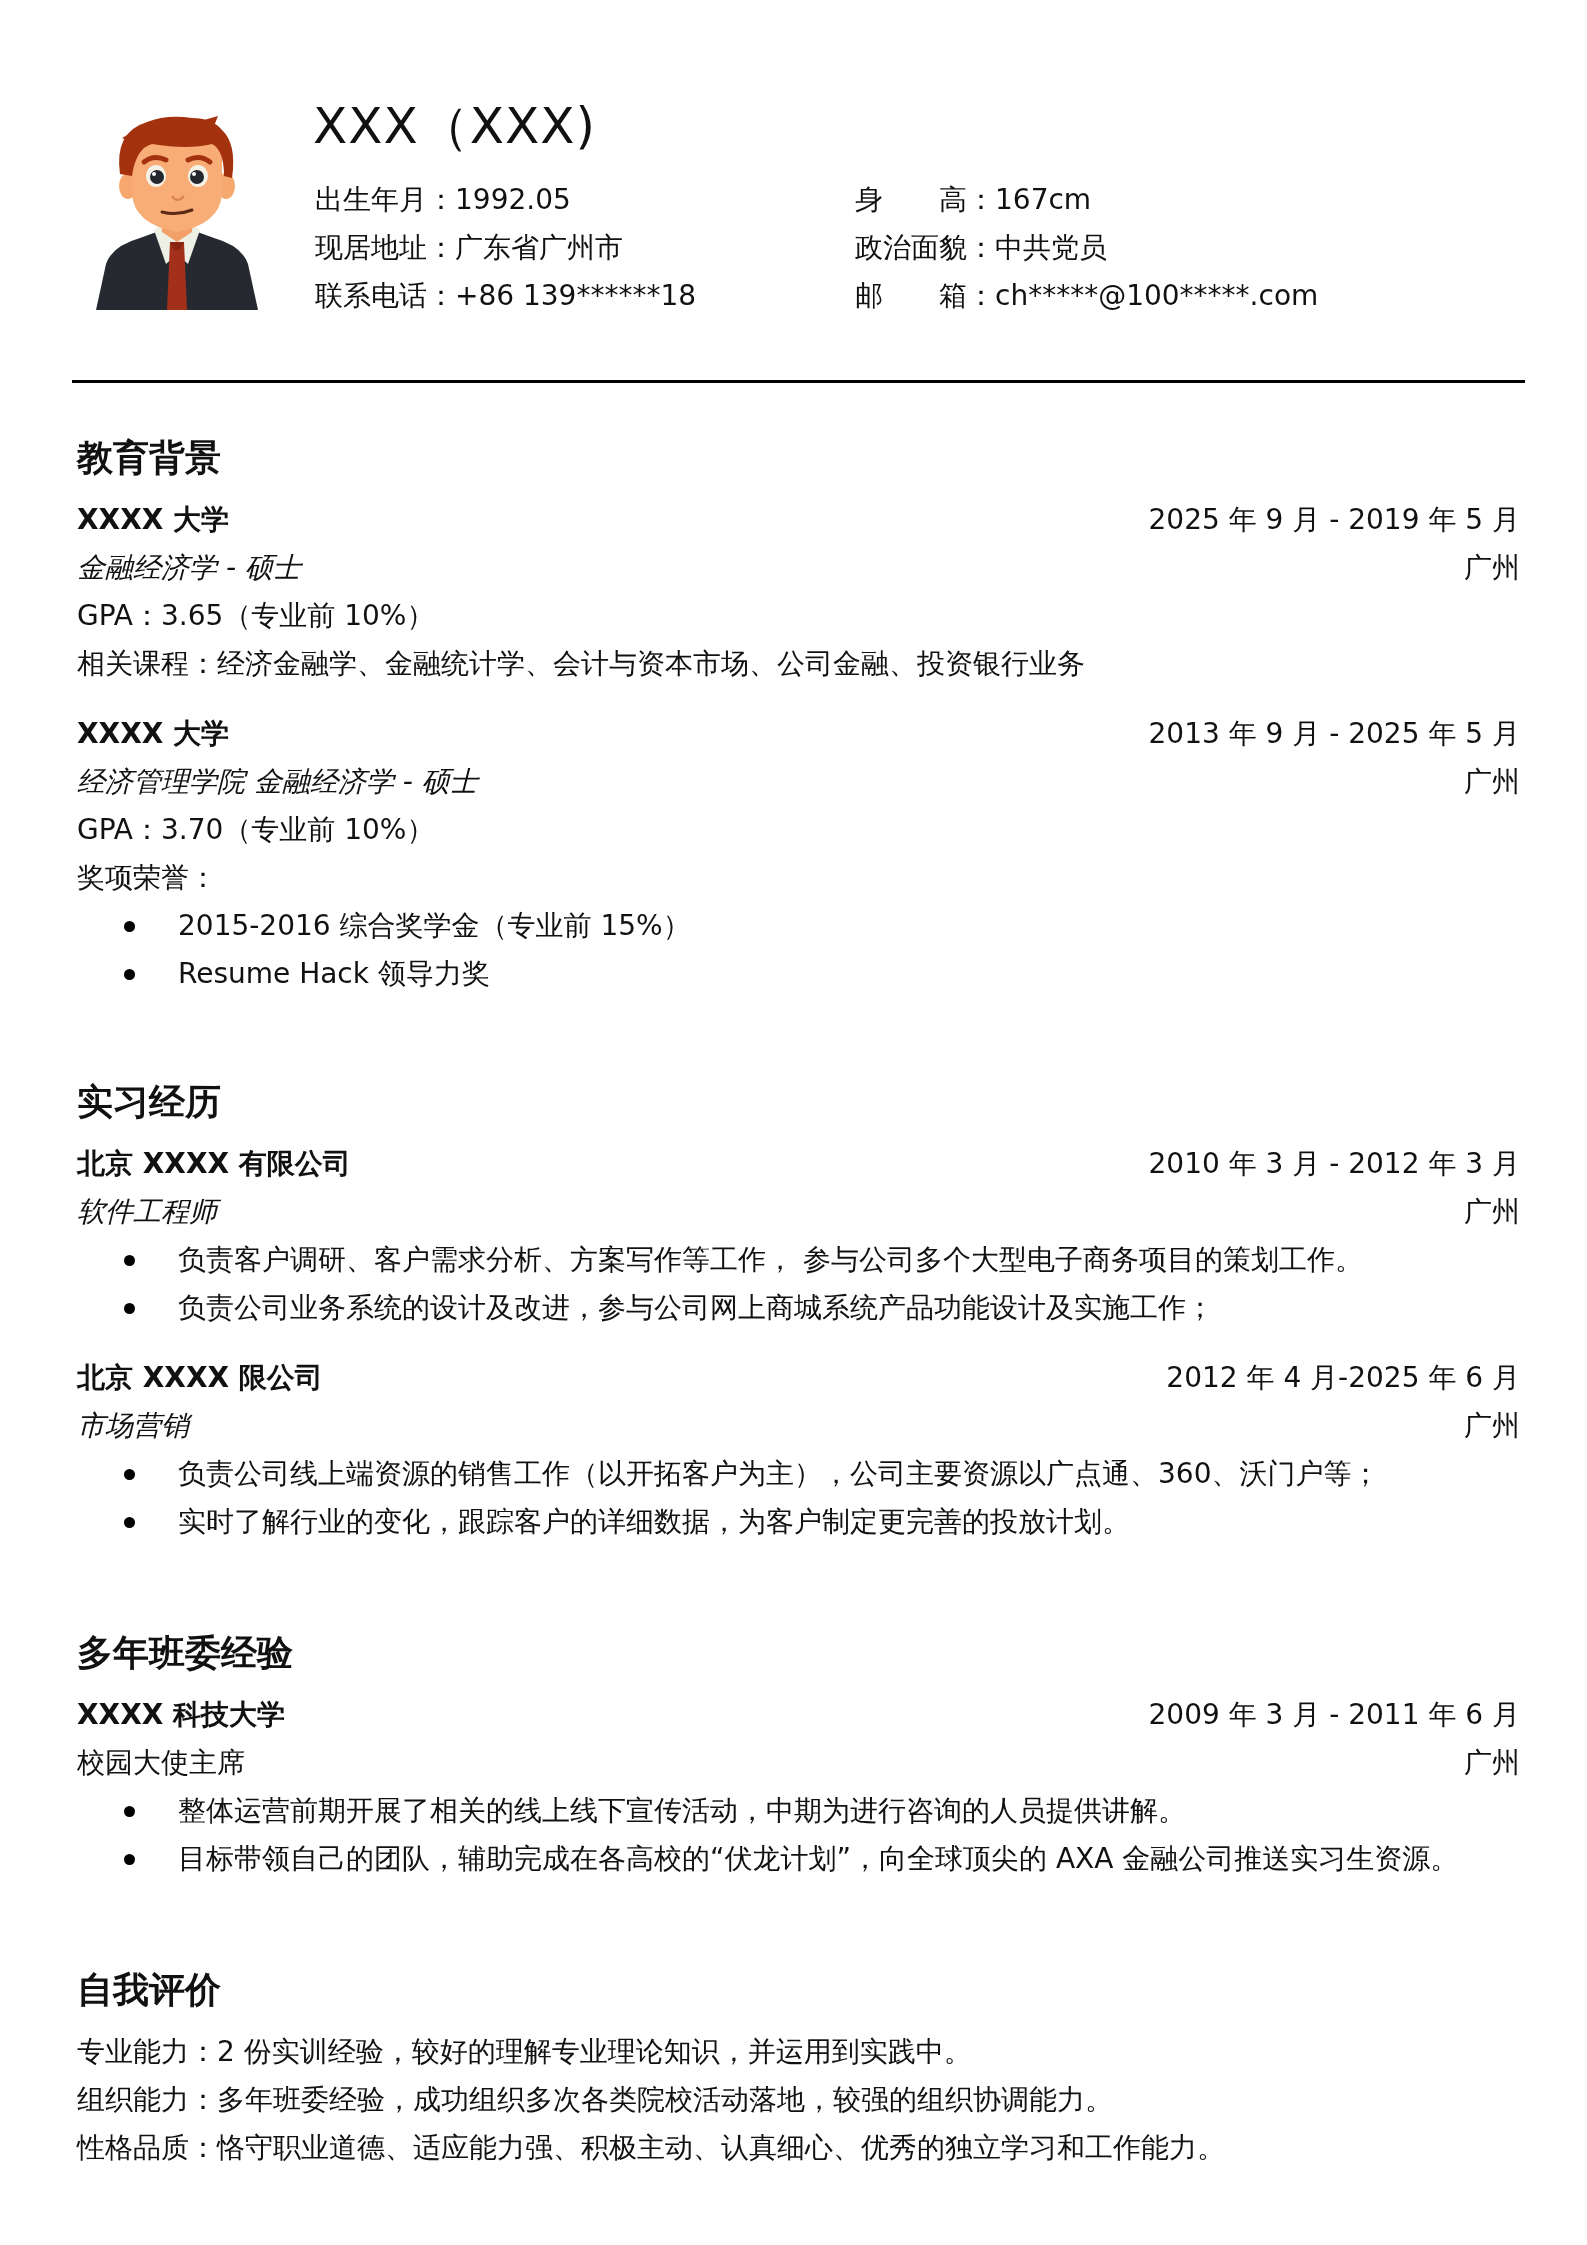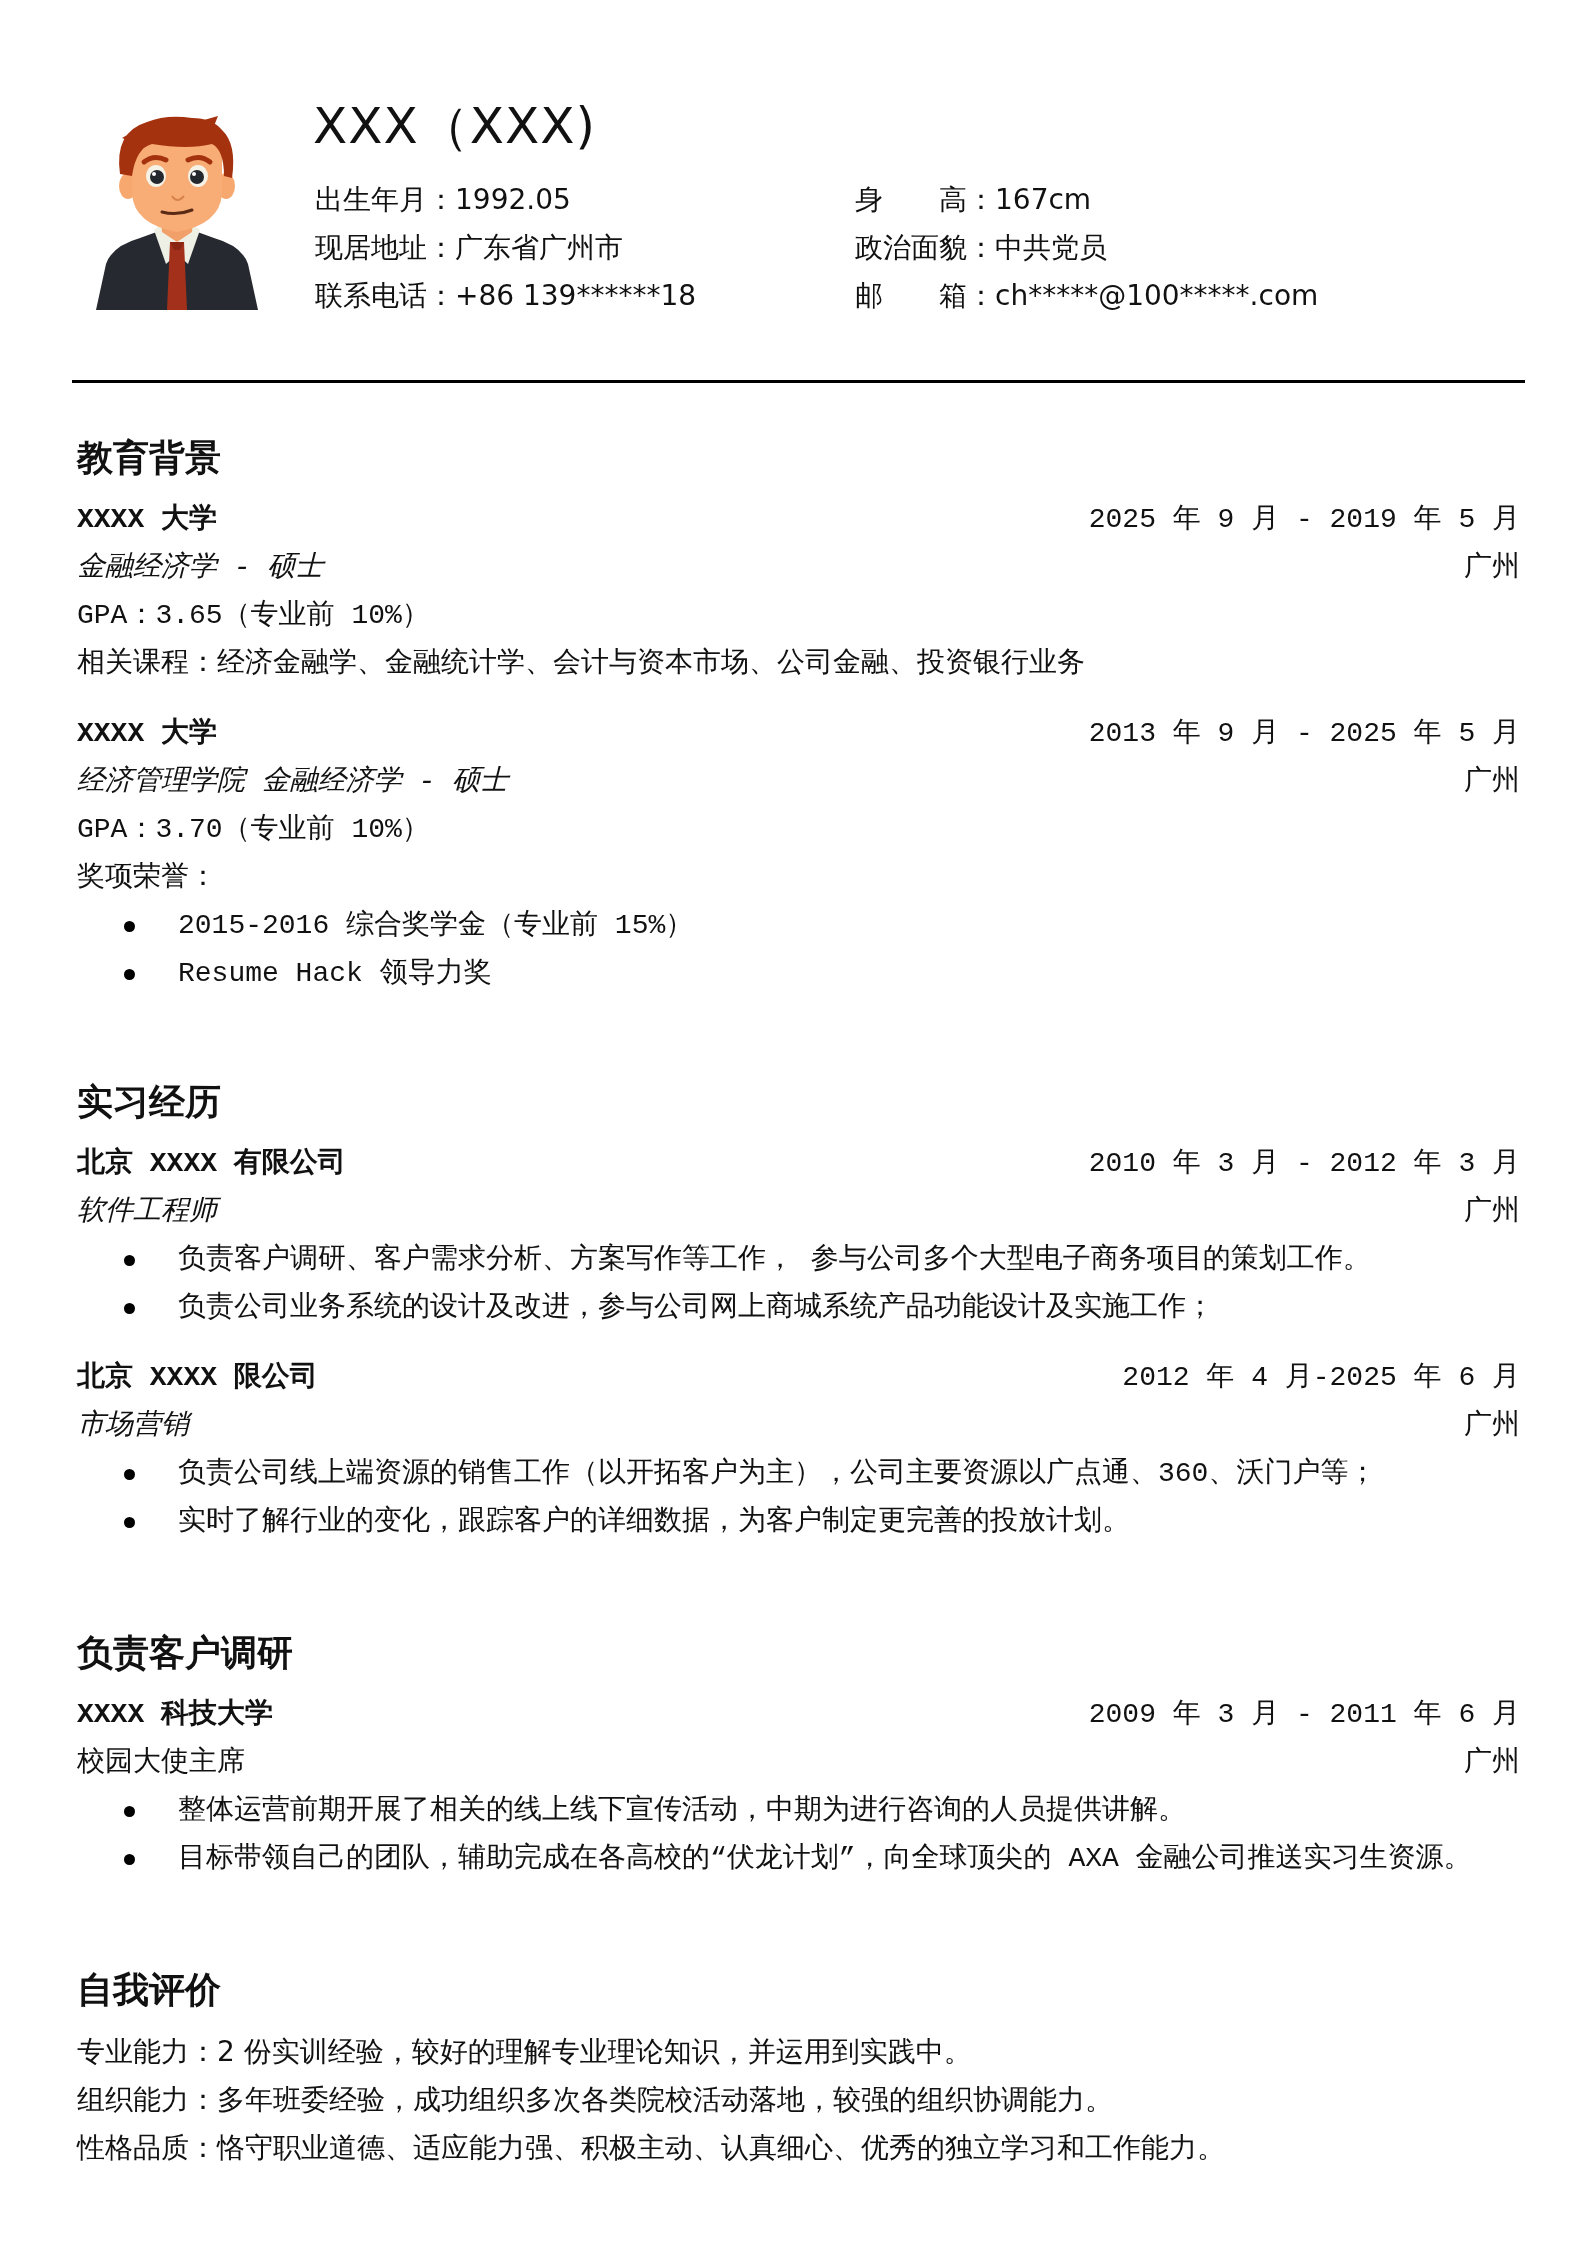--- a/index.html
+++ b/index.html
@@ -28,21 +28,21 @@
 
     .rule {
       position: absolute; left: 72px; top: 364px; width: 1453px; height: 3px; background: #000;
     }
 
     
     .section { position: absolute; left: 77px; width: 1443px; }
     .section-title {
       font-size: 36px; font-weight: bold; line-height: 56px; height: 56px; margin-bottom: 10px;
     }
-    .entry { margin-bottom: 8px; font-family: Liberation Mono, monospace; }
+    .entry { margin-bottom: 8px; }
     .row {
       display: flex; justify-content: space-between; align-items: center;
       height: 48px; line-height: 48px; font-size: 28px; white-space: nowrap;
     }
     .row .bold { font-weight: bold; }
     .row .italic { font-style: italic; }
     .bullets { list-style: none; }
     .bullets li {
       position: relative; height: 48px; line-height: 48px; font-size: 28px;
       padding-left: 101px; white-space: nowrap;
@@ -211,21 +211,21 @@
         <span>广州</span>
       </div>
       <ul class="bullets">
         <li><span class="dot"></span><span>负责公司线上端资源的销售工作（以开拓客户为主），公司主要资源以广点通、360、沃门户等；</span></li>
         <li><span class="dot"></span><span>实时了解行业的变化，跟踪客户的详细数据，为客户制定更完善的投放计划。</span></li>
       </ul>
     </div>
   </div>
 
   <div class="section" style="top:1609px;">
-    <div class="section-title">负责客户调研</div>
+    <div class="section-title">多年班委经验</div>
 
     <div class="entry">
       <div class="row">
         <span class="bold">XXXX 科技大学</span>
         <span>2009 年 3 月  - 2011 年 6 月</span>
       </div>
       <div class="row">
         <span>校园大使主席</span>
         <span>广州</span>
       </div>

